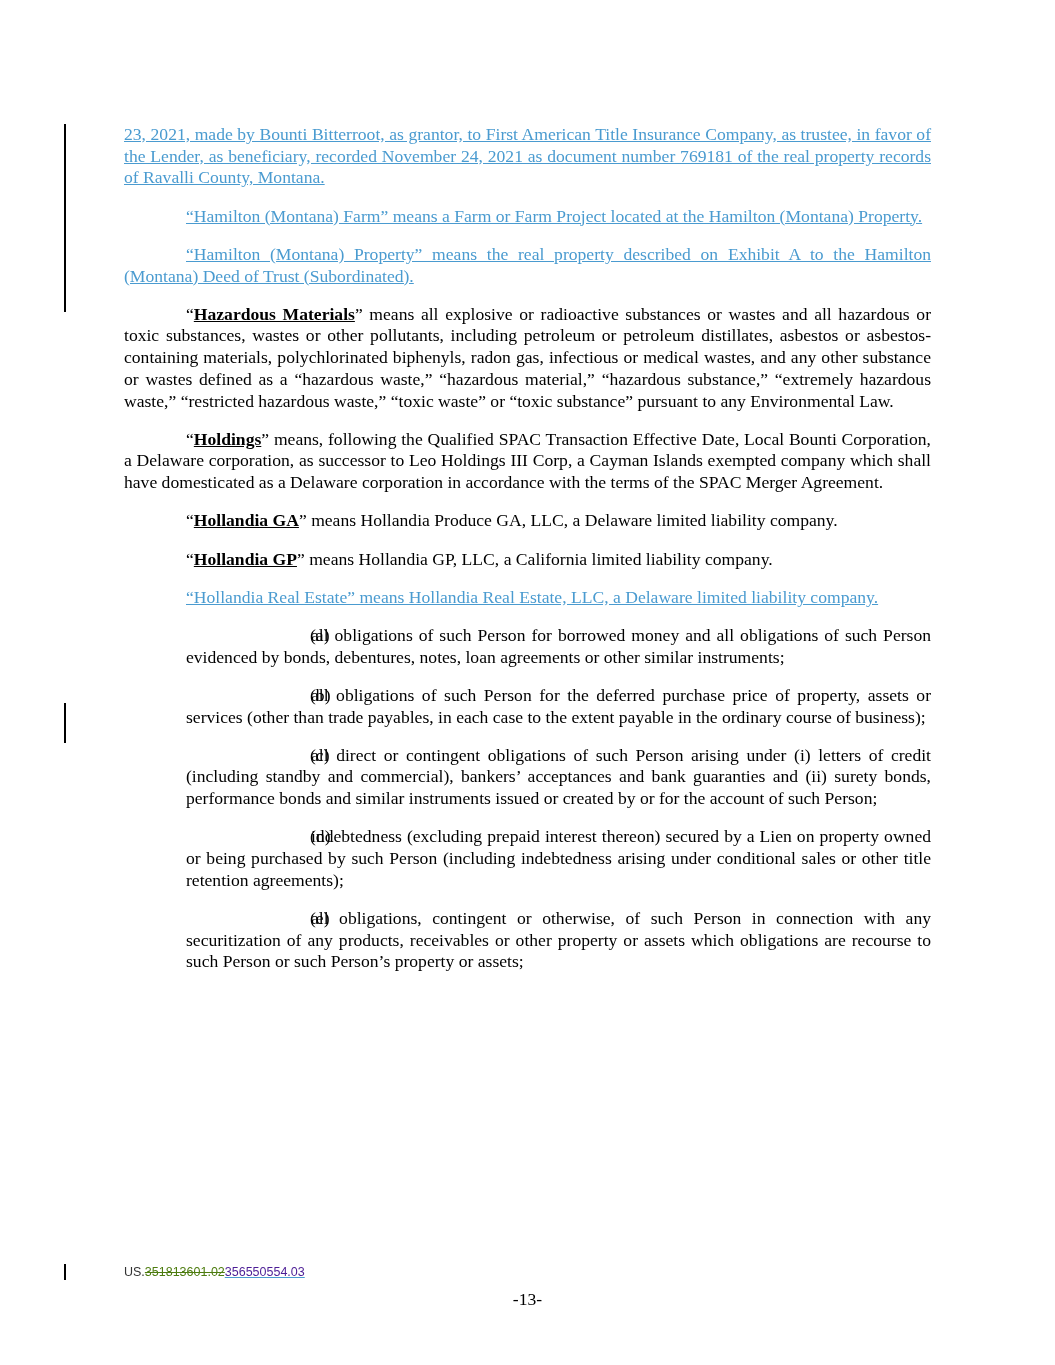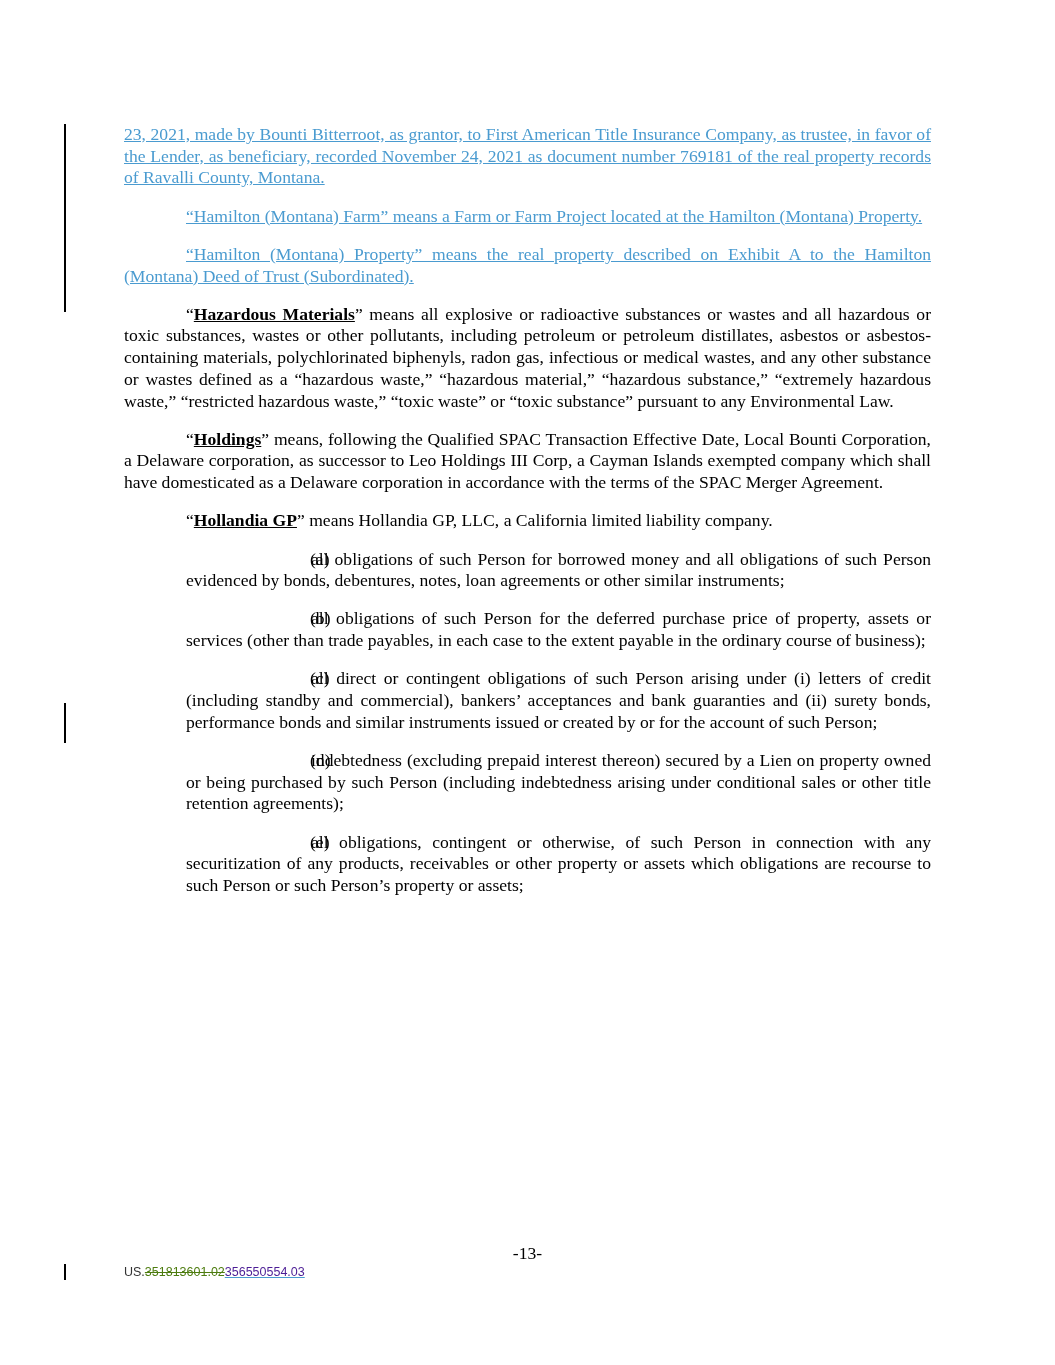--- a/index.html
+++ b/index.html
@@ -49,21 +49,21 @@
     }
     .u { text-decoration: underline; font-weight: bold; }
     .change-bar {
       position: absolute;
       left: 64px;
       width: 1.5px;
       background: #000000;
     }
     .page-number {
       position: absolute;
-      top: 1243px;
+      top: 1289px;
       left: 0;
       width: 1055px;
       text-align: center;
       font-size: 17.6px;
     }
     .footer-id {
       position: absolute;
       left: 124px;
       top: 1265px;
       font-family: "Liberation Sans", "DejaVu Sans", sans-serif;
@@ -91,24 +91,26 @@
     <p class="para ins">23, 2021, made by Bounti Bitterroot, as grantor, to First American Title Insurance Company, as trustee, in favor of the Lender, as beneficiary, recorded November 24, 2021 as document number 769181 of the real property records of Ravalli County, Montana.</p>
 
     <p class="para indent ins">“Hamilton (Montana) Farm” means a Farm or Farm Project located at the Hamilton (Montana) Property.</p>
 
     <p class="para indent ins">“Hamilton (Montana) Property” means the real property described on Exhibit A to the Hamilton (Montana) Deed of Trust (Subordinated).</p>
 
     <p class="para indent"><span>“</span><span class="u">Hazardous Materials</span><span>” means all explosive or radioactive substances or wastes and all hazardous or toxic substances, wastes or other pollutants, including petroleum or petroleum distillates, asbestos or asbestos-containing materials, polychlorinated biphenyls, radon gas, infectious or medical wastes, and any other substance or wastes defined as a “hazardous waste,” “hazardous material,” “hazardous substance,” “extremely hazardous waste,” “restricted hazardous waste,” “toxic waste” or “toxic substance” pursuant to any Environmental Law.</span></p>
 
     <p class="para indent"><span>“</span><span class="u">Holdings</span><span>” means, following the Qualified SPAC Transaction Effective Date, Local Bounti Corporation, a Delaware corporation, as successor to Leo Holdings III Corp, a Cayman Islands exempted company which shall have domesticated as a Delaware corporation in accordance with the terms of the SPAC Merger Agreement.</span></p>
 
+    <p class="para indent"><span>“</span><span class="u">Hollandia GA</span><span>” means Hollandia Produce GA, LLC, a Delaware limited liability company.</span></p>
 
 
     <p class="para indent"><span>“</span><span class="u">Hollandia GP</span><span>” means Hollandia GP, LLC, a California limited liability company.</span></p>
 
+    <p class="para indent ins">“Hollandia Real Estate” means Hollandia Real Estate, LLC, a Delaware limited liability company.</p>
 
 
     <p class="para sub indent"><span class="lbl">(a)</span><span>all obligations of such Person for borrowed money and all obligations of such Person evidenced by bonds, debentures, notes, loan agreements or other similar instruments;</span></p>
 
     <p class="para sub indent"><span class="lbl">(b)</span><span>all obligations of such Person for the deferred purchase price of property, assets or services (other than trade payables, in each case to the extent payable in the ordinary course of business);</span></p>
 
     <p class="para sub indent"><span class="lbl">(c)</span><span>all direct or contingent obligations of such Person arising under (i) letters of credit (including standby and commercial), bankers’ acceptances and bank guaranties and (ii) surety bonds, performance bonds and similar instruments issued or created by or for the account of such Person;</span></p>
 
     <p class="para sub indent"><span class="lbl">(d)</span><span>indebtedness (excluding prepaid interest thereon) secured by a Lien on property owned or being purchased by such Person (including indebtedness arising under conditional sales or other title retention agreements);</span></p>
 

